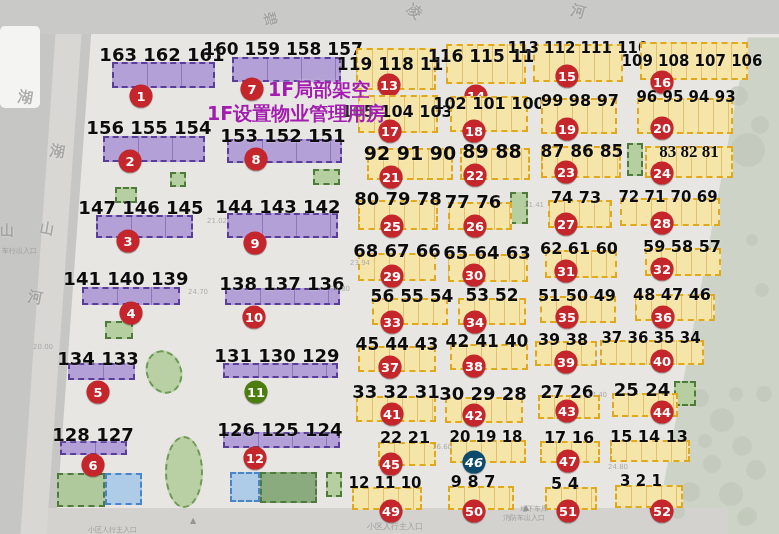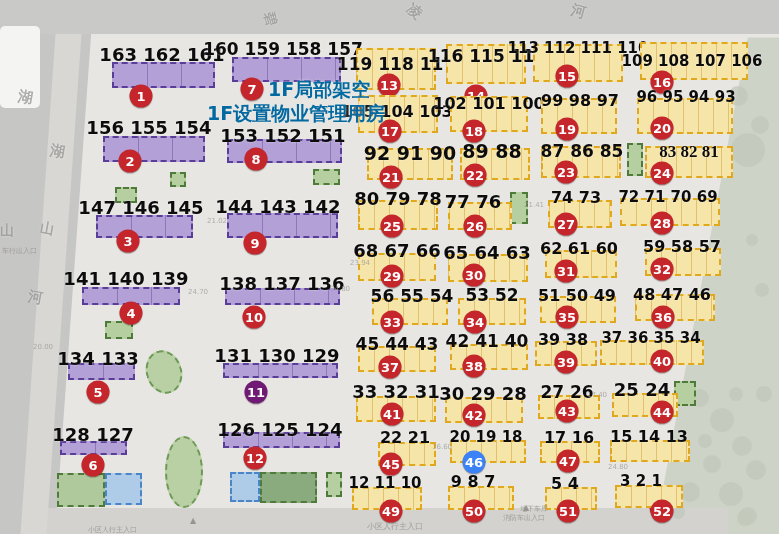--- a/index.html
+++ b/index.html
@@ -16,21 +16,21 @@
     letter-spacing:0px;line-height:1;
     text-shadow:0 0 2px rgba(255,255,255,.65);
   }
   .badge{
     width:23px;height:23px;border-radius:50%;
     transform:translate(-50%,-50%);
     color:#fff;font-weight:700;font-size:13px;line-height:23px;text-align:center;
     box-shadow:0 1px 1px rgba(0,0,0,.35);
   }
   .note{
-    font-weight:700;color:#0369a1;white-space:nowrap;line-height:1.15;
+    font-weight:700;color:#a21caf;white-space:nowrap;line-height:1.15;
     text-shadow:0 0 3px rgba(235,235,232,.9);
   }
   .street{
     color:#9b9b99;font-weight:700;opacity:.8;white-space:nowrap;
     text-shadow:0 0 2px rgba(255,255,255,.5);
   }
   .tiny{color:#9e9d9a;white-space:nowrap;line-height:1;}
   .tree{border-radius:50%;}
   .ellipse{border-radius:50%;}
 </style>
@@ -100,21 +100,21 @@
       <div class="bld-label" style="position: absolute; left: 126px; top: 279px; font-size: 18px;">141 140 139</div>
       <div class="badge" style="position: absolute; left: 131px; top: 313px; background: rgb(196, 38, 43);">4</div>
       <div style="position: absolute; left: 225px; top: 288px; width: 115px; height: 17px; background: repeating-linear-gradient(90deg, transparent 0px, transparent 33px, rgba(72, 42, 124, 0.35) 33px, rgba(72, 42, 124, 0.35) 34px), rgb(179, 160, 215); border: 2px dashed rgb(90, 61, 153);"></div>
       <div class="bld-label" style="position: absolute; left: 282px; top: 284px; font-size: 18px;">138 137 136</div>
       <div class="badge" style="position: absolute; left: 254px; top: 317px; background: rgb(196, 38, 43);">10</div>
       <div style="position: absolute; left: 68px; top: 363px; width: 67px; height: 17px; background: repeating-linear-gradient(90deg, transparent 0px, transparent 33px, rgba(72, 42, 124, 0.35) 33px, rgba(72, 42, 124, 0.35) 34px), rgb(179, 160, 215); border: 2px dashed rgb(90, 61, 153);"></div>
       <div class="bld-label" style="position: absolute; left: 98px; top: 359px; font-size: 18px;">134 133</div>
       <div class="badge" style="position: absolute; left: 98px; top: 392px; background: rgb(196, 38, 43);">5</div>
       <div style="position: absolute; left: 223px; top: 363px; width: 115px; height: 15px; background: repeating-linear-gradient(90deg, transparent 0px, transparent 33px, rgba(72, 42, 124, 0.35) 33px, rgba(72, 42, 124, 0.35) 34px), rgb(179, 160, 215); border: 2px dashed rgb(90, 61, 153);"></div>
       <div class="bld-label" style="position: absolute; left: 277px; top: 356px; font-size: 18px;">131 130 129</div>
-      <div class="badge" style="position: absolute; left: 256px; top: 392px; background: #701a75;">11</div>
+      <div class="badge" style="position: absolute; left: 256px; top: 392px; background: #4d7c0f;">11</div>
       <div style="position: absolute; left: 60px; top: 441px; width: 67px; height: 14px; background: repeating-linear-gradient(90deg, transparent 0px, transparent 33px, rgba(72, 42, 124, 0.35) 33px, rgba(72, 42, 124, 0.35) 34px), rgb(179, 160, 215); border: 2px dashed rgb(90, 61, 153);"></div>
       <div class="bld-label" style="position: absolute; left: 93px; top: 435px; font-size: 18px;">128 127</div>
       <div class="badge" style="position: absolute; left: 93px; top: 465px; background: rgb(196, 38, 43);">6</div>
       <div style="position: absolute; left: 223px; top: 432px; width: 117px; height: 16px; background: repeating-linear-gradient(90deg, transparent 0px, transparent 33px, rgba(72, 42, 124, 0.35) 33px, rgba(72, 42, 124, 0.35) 34px), rgb(179, 160, 215); border: 2px dashed rgb(90, 61, 153);"></div>
       <div class="bld-label" style="position: absolute; left: 280px; top: 430px; font-size: 18px;">126 125 124</div>
       <div class="badge" style="position: absolute; left: 255px; top: 458px; background: rgb(196, 38, 43);">12</div>
       <div style="position: absolute; left: 356px; top: 48px; width: 80px; height: 42px; background: repeating-linear-gradient(90deg, transparent 0px, transparent 14px, rgba(196, 138, 24, 0.4) 14px, rgba(196, 138, 24, 0.4) 15px), rgb(246, 229, 168); border: 2px dashed rgb(224, 168, 30);"></div>
       <div class="bld-label" style="position: absolute; left: 396px; top: 64px; font-size: 17px;">119 118 117</div>
       <div class="badge" style="position: absolute; left: 389px; top: 85px; background: rgb(196, 38, 43);">13</div>
       <div style="position: absolute; left: 446px; top: 44px; width: 80px; height: 40px; background: repeating-linear-gradient(90deg, transparent 0px, transparent 14px, rgba(196, 138, 24, 0.4) 14px, rgba(196, 138, 24, 0.4) 15px), rgb(246, 229, 168); border: 2px dashed rgb(224, 168, 30);"></div>
@@ -208,21 +208,21 @@
       <div class="bld-label" style="position: absolute; left: 567px; top: 392px; font-size: 17px;">27 26</div>
       <div class="badge" style="position: absolute; left: 567px; top: 411px; background: rgb(196, 38, 43);">43</div>
       <div style="position: absolute; left: 612px; top: 393px; width: 66px; height: 24px; background: repeating-linear-gradient(90deg, transparent 0px, transparent 14px, rgba(196, 138, 24, 0.4) 14px, rgba(196, 138, 24, 0.4) 15px), rgb(246, 229, 168); border: 2px dashed rgb(224, 168, 30);"></div>
       <div class="bld-label" style="position: absolute; left: 642px; top: 390px; font-size: 18px;">25 24</div>
       <div class="badge" style="position: absolute; left: 662px; top: 412px; background: rgb(196, 38, 43);">44</div>
       <div style="position: absolute; left: 378px; top: 442px; width: 58px; height: 24px; background: repeating-linear-gradient(90deg, transparent 0px, transparent 14px, rgba(196, 138, 24, 0.4) 14px, rgba(196, 138, 24, 0.4) 15px), rgb(246, 229, 168); border: 2px dashed rgb(224, 168, 30);"></div>
       <div class="bld-label" style="position: absolute; left: 405px; top: 438px; font-size: 16px;">22 21</div>
       <div class="badge" style="position: absolute; left: 391px; top: 464px; background: rgb(196, 38, 43);">45</div>
       <div style="position: absolute; left: 450px; top: 440px; width: 76px; height: 23px; background: repeating-linear-gradient(90deg, transparent 0px, transparent 14px, rgba(196, 138, 24, 0.4) 14px, rgba(196, 138, 24, 0.4) 15px), rgb(246, 229, 168); border: 2px dashed rgb(224, 168, 30);"></div>
       <div class="bld-label" style="position: absolute; left: 486px; top: 437px; font-size: 15px;">20 19 18</div>
-      <div class="badge" style="position: absolute; left: 474px; top: 462px; background: #3b82f6;">46</div>
+      <div class="badge" style="position: absolute; left: 474px; top: 462px; background: #0c4a6e; font-style: italic;">46</div>
       <div style="position: absolute; left: 540px; top: 441px; width: 60px; height: 22px; background: repeating-linear-gradient(90deg, transparent 0px, transparent 14px, rgba(196, 138, 24, 0.4) 14px, rgba(196, 138, 24, 0.4) 15px), rgb(246, 229, 168); border: 2px dashed rgb(224, 168, 30);"></div>
       <div class="bld-label" style="position: absolute; left: 569px; top: 438px; font-size: 16px;">17 16</div>
       <div class="badge" style="position: absolute; left: 568px; top: 461px; background: rgb(196, 38, 43);">47</div>
       <div style="position: absolute; left: 610px; top: 440px; width: 80px; height: 22px; background: repeating-linear-gradient(90deg, transparent 0px, transparent 14px, rgba(196, 138, 24, 0.4) 14px, rgba(196, 138, 24, 0.4) 15px), rgb(246, 229, 168); border: 2px dashed rgb(224, 168, 30);"></div>
       <div class="bld-label" style="position: absolute; left: 649px; top: 437px; font-size: 16px;">15 14 13</div>
       <div class="badge" style="position: absolute; left: 661px; top: 461px; background: rgb(196, 38, 43); margin-top: 46px;">48</div>
       <div style="position: absolute; left: 352px; top: 487px; width: 70px; height: 23px; background: repeating-linear-gradient(90deg, transparent 0px, transparent 14px, rgba(196, 138, 24, 0.4) 14px, rgba(196, 138, 24, 0.4) 15px), rgb(246, 229, 168); border: 2px dashed rgb(224, 168, 30);"></div>
       <div class="bld-label" style="position: absolute; left: 385px; top: 483px; font-size: 15px;">12 11 10</div>
       <div class="badge" style="position: absolute; left: 391px; top: 511px; background: rgb(196, 38, 43);">49</div>
       <div style="position: absolute; left: 448px; top: 486px; width: 66px; height: 24px; background: repeating-linear-gradient(90deg, transparent 0px, transparent 14px, rgba(196, 138, 24, 0.4) 14px, rgba(196, 138, 24, 0.4) 15px), rgb(246, 229, 168); border: 2px dashed rgb(224, 168, 30);"></div>

